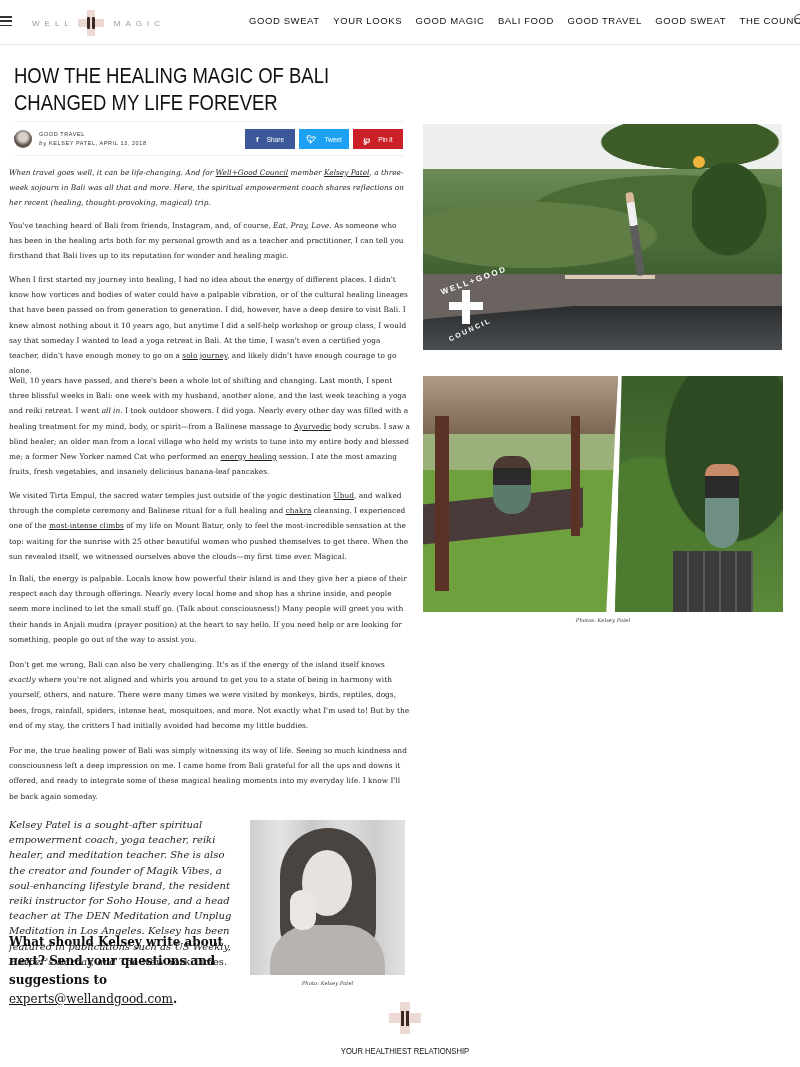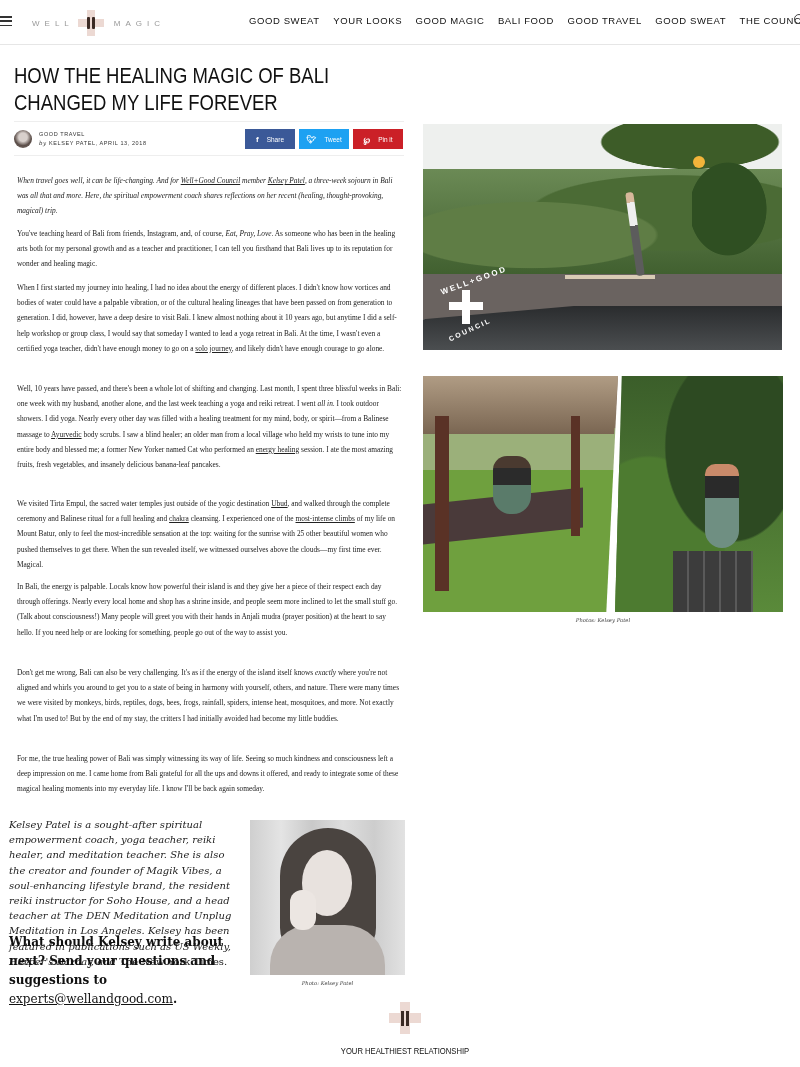--- a/index.html
+++ b/index.html
@@ -26,21 +26,21 @@
   .author-avatar { position: absolute; left: 0; top: 8px; width: 18px; height: 18px; border-radius: 50%; background: radial-gradient(circle at 50% 40%, #d8d0cc 0 30%, #5a4d48 60%, #8a7f7a 100%); }
   .category { position: absolute; left: 25px; top: 9px; font-family: "Liberation Sans", sans-serif; font-size: 5.5px; letter-spacing: 0.6px; color: #333; }
   .author-line { position: absolute; left: 25px; top: 18px; font-family: "Liberation Sans", sans-serif; font-size: 5.5px; letter-spacing: 0.6px; color: #333; }
   .author-line .by { font-family: "DejaVu Serif", serif; font-style: italic; }
   .share-btns { position: absolute; right: 1px; top: 7px; display: flex; gap: 4px; }
   .share-btn { width: 50px; height: 20px; display: flex; align-items: center; justify-content: center; gap: 8px; color: #fff; font-family: "Liberation Sans", sans-serif; font-size: 6.5px; cursor: pointer; }
   .share-btn .ico { font-weight: bold; font-size: 8px; }
   .fb { background: #3b5998; } .tw { background: #1da1f2; } .pin { background: #cb2027; }
 
   .body-col { position: absolute; left: 9px; width: 402px; font-size: 7.4px; line-height: 15.2px; color: #222; }
-  .body-col p { margin: 8px; font-family: Liberation Serif, serif; }
+  .body-col p { margin: 0; }
   .body-col a { color: #222; text-decoration: underline; }
   .intro { font-style: italic; }
 
   .bio { position: absolute; left: 9px; top: 817px; width: 232px; font-size: 10px; line-height: 15.2px; font-style: italic; color: #222; }
   .bio a { color: #222; }
   .cta { position: absolute; left: 9px; top: 933px; width: 232px; font-size: 12px; line-height: 19px; font-weight: bold; color: #111; }
   .cta a { color: #111; font-weight: normal; text-decoration: underline; }
 
   .portrait { position: absolute; left: 250px; top: 820px; width: 155px; height: 155px; background: linear-gradient(90deg, #cfcfcf 0%, #e4e4e4 20%, #c9c9c9 40%, #dedede 60%, #cdcdcd 80%, #e2e2e2 100%); overflow: hidden; }
   .portrait .hair { position: absolute; left: 30px; top: 8px; width: 96px; height: 130px; border-radius: 48px 48px 30px 30px; background: #4a4440; }

